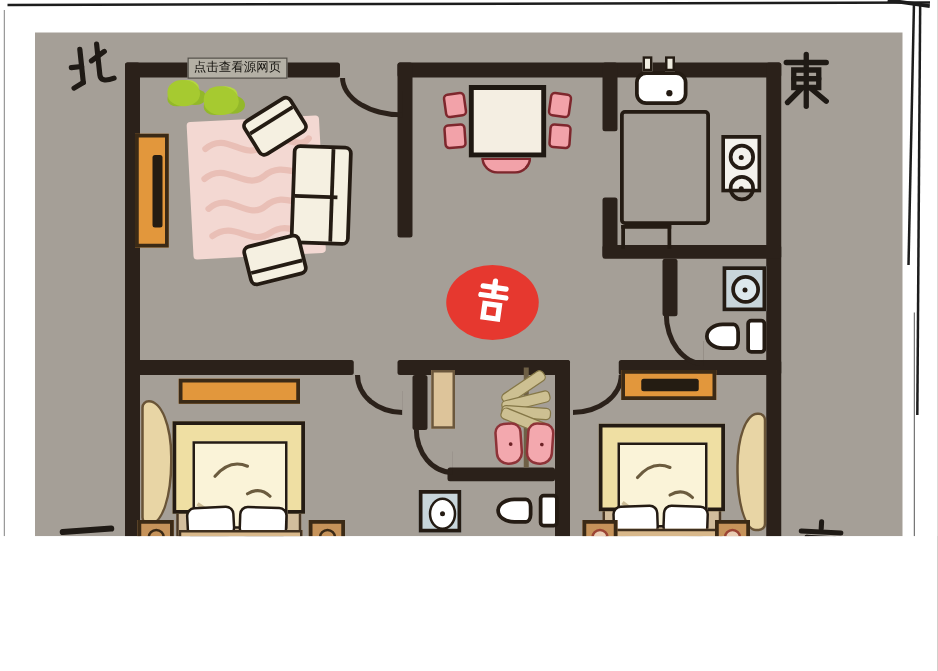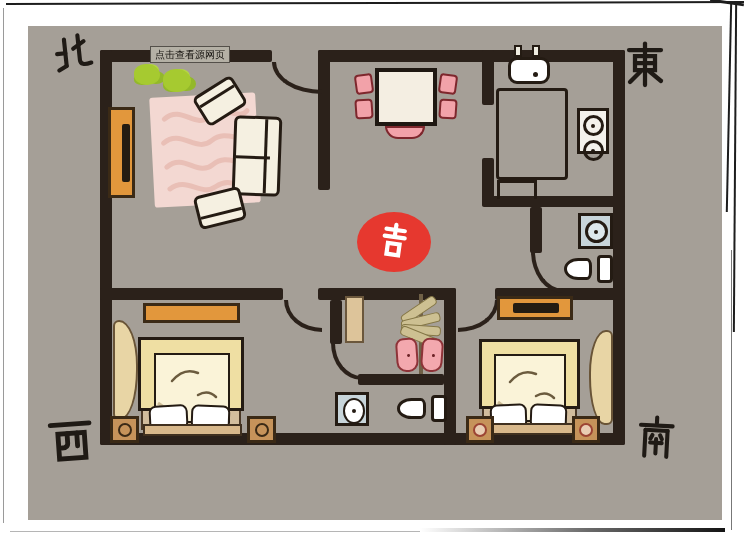--- a/index.html
+++ b/index.html
@@ -1,16 +1,16 @@
 <!DOCTYPE html>
 <html><head>
 <meta charset="utf-8">
 <style>
   html,body{margin:0;padding:0;}
-  .page{position:relative;width:750px;height:537px;background:#ffffff;overflow:hidden;
+  .page{position:relative;width:750px;height:429px;background:#ffffff;overflow:hidden;
         font-family:"Liberation Sans","DejaVu Sans",sans-serif;}
   .floor{position:absolute;left:28px;top:26px;width:694px;height:494px;background:#a59f97;}
   
   .fline{position:absolute;background:#1d1d1d;}
   
   .wall{position:absolute;background:#2b211a;z-index:2;border-radius:2px;}
   .arc{position:absolute;z-index:2;}
   .arc-bl{border-left:4px solid #2b211a;border-bottom:4px solid #2b211a;border-bottom-left-radius:100% 100%;}
   .arc-br{border-right:4px solid #2b211a;border-bottom:4px solid #2b211a;border-bottom-right-radius:100% 100%;}
   .furn{position:absolute;z-index:3;box-sizing:border-box;}

